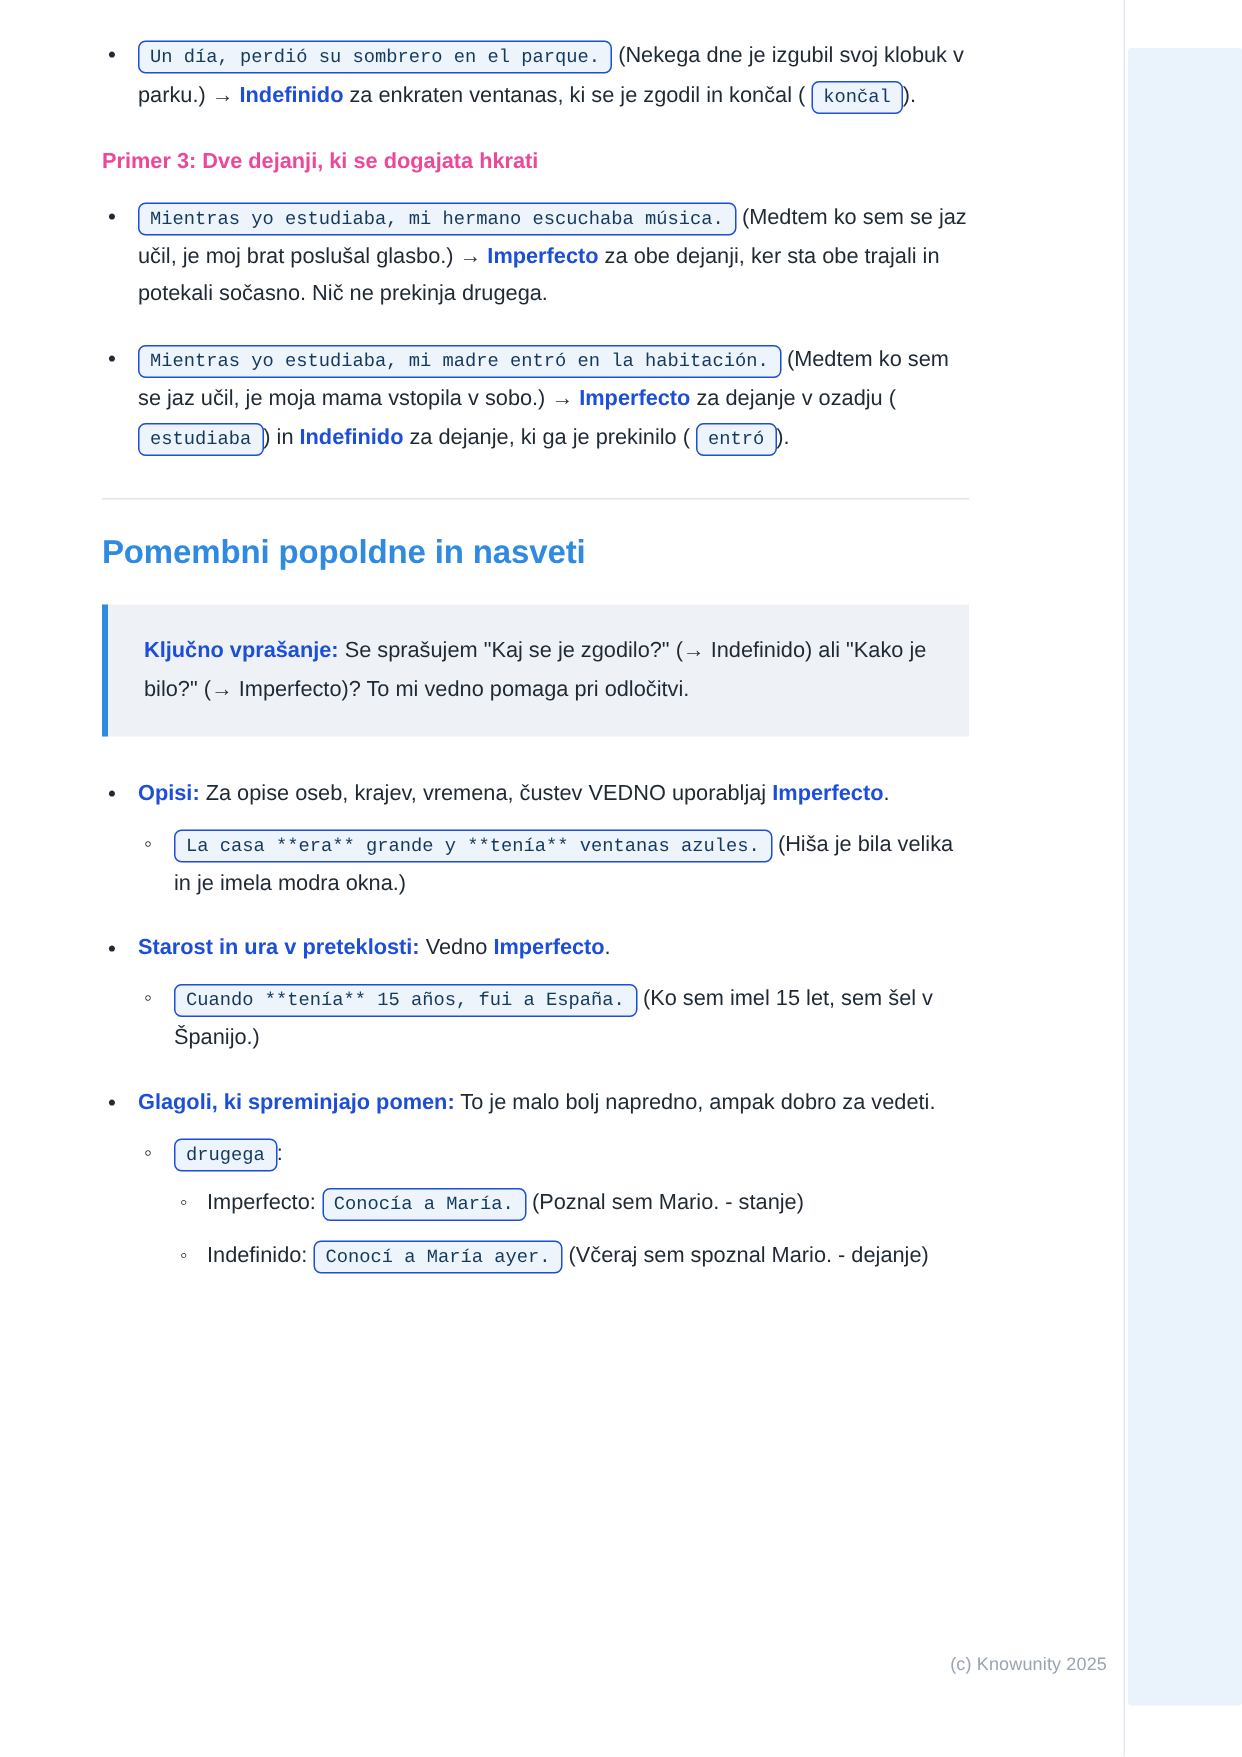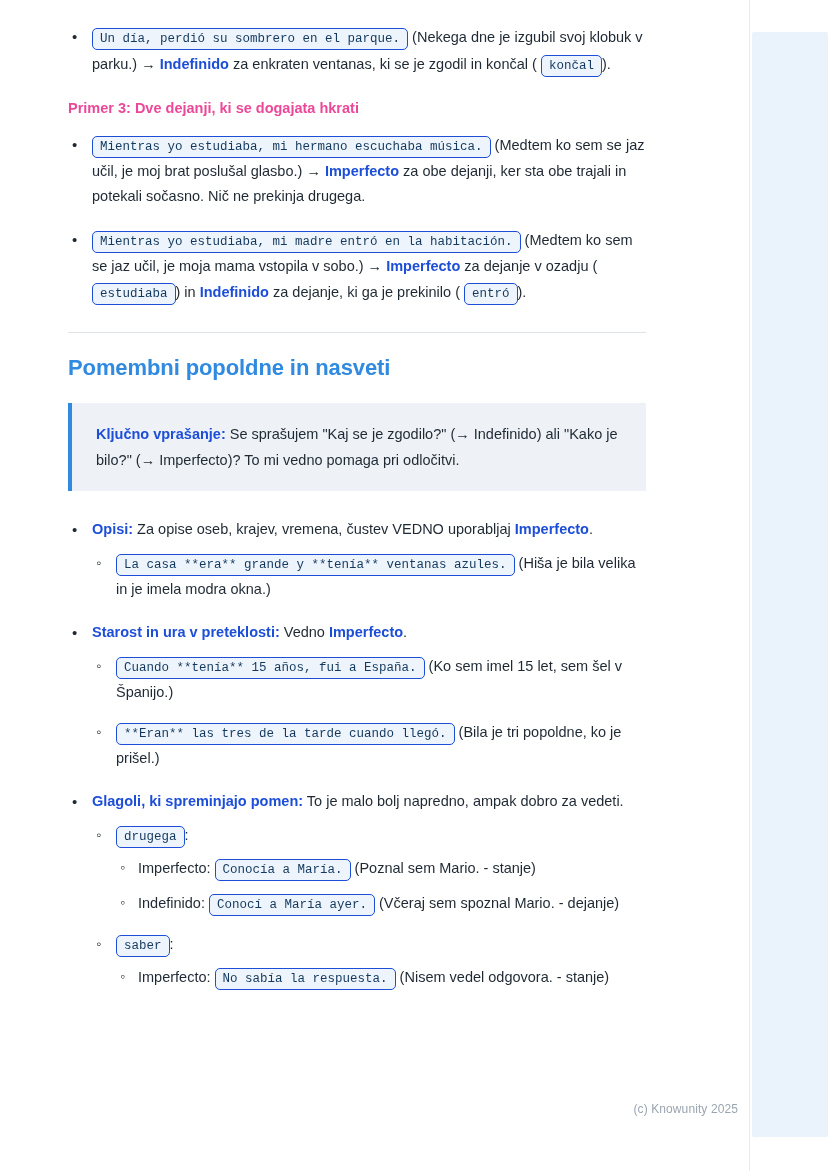--- a/index.html
+++ b/index.html
@@ -207,51 +207,40 @@
             <span class="codewrap"><code>La casa **era** grande y **tenía** ventanas azules.</code></span><span class="sp"> (Hiša je bila velika in je imela modra okna.)</span>
           </li>
         </ul>
       </li>
 
       <li>
         <strong>Starost in ura v preteklosti:</strong><span class="sp"> Vedno </span><strong>Imperfecto</strong><span class="sp">.</span>
         <ul class="lvl2">
           <li>
             <span class="codewrap"><code>Cuando **tenía** 15 años, fui a España.</code></span><span class="sp"> (Ko sem imel 15 let, sem šel v Španijo.)</span>
-          </li>
-          <li>
-            <span class="codewrap"><code>**Eran** las tres de la tarde cuando llegó.</code></span><span class="sp"> (Bila je tri popoldne, ko je prišel.)</span>
           </li>
         </ul>
       </li>
 
       <li>
         <strong>Glagoli, ki spreminjajo pomen:</strong><span class="sp"> To je malo bolj napredno, ampak dobro za vedeti.</span>
         <ul class="lvl2">
 
           <li>
             <span class="codewrap"><code>drugega</code></span><span class="sp">:</span>
             <ul class="lvl3">
               <li>
                 <span class="sp">Imperfecto:</span> <span class="codewrap"><code>Conocía a María.</code></span><span class="sp"> (Poznal sem Mario. - stanje)</span>
               </li>
               <li>
                 <span class="sp">Indefinido:</span> <span class="codewrap"><code>Conocí a María ayer.</code></span><span class="sp"> (Včeraj sem spoznal Mario. - dejanje)</span>
               </li>
             </ul>
           </li>
 
-          <li>
-            <span class="codewrap"><code>saber</code></span><span class="sp">:</span>
-            <ul class="lvl3">
-              <li>
-                <span class="sp">Imperfecto:</span> <span class="codewrap"><code>No sabía la respuesta.</code></span><span class="sp"> (Nisem vedel odgovora. - stanje)</span>
-              </li>
-            </ul>
-          </li>
 
         </ul>
       </li>
 
     </ul>
 
   </div>
 
   <div class="footer-note">(c) Knowunity 2025</div>
 

